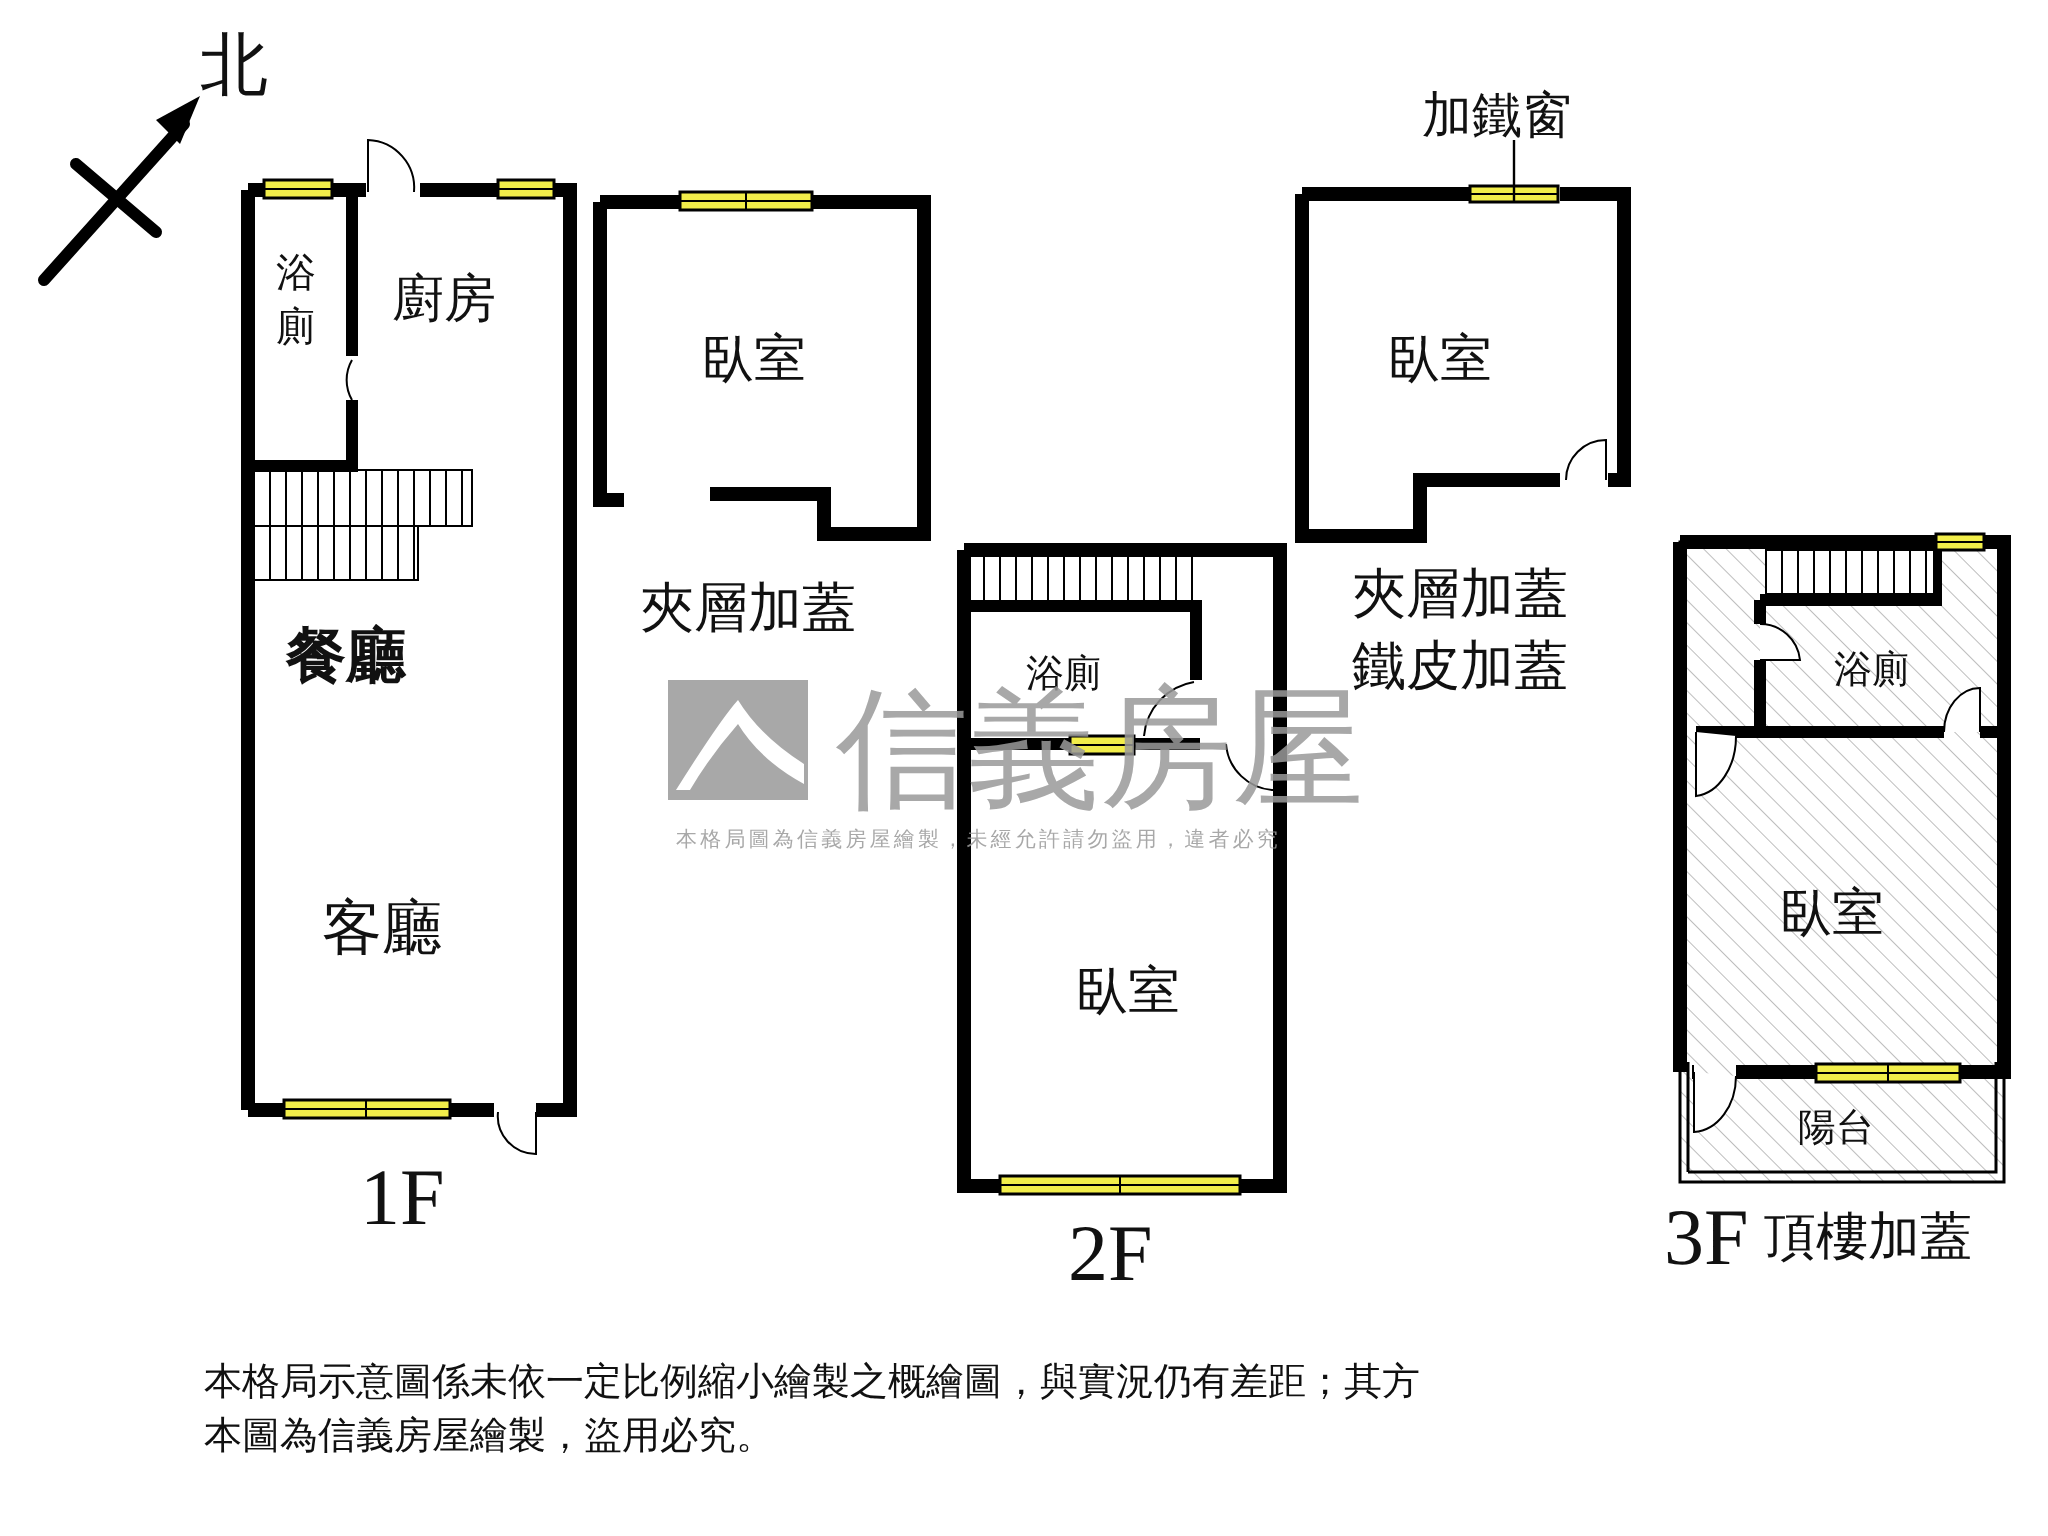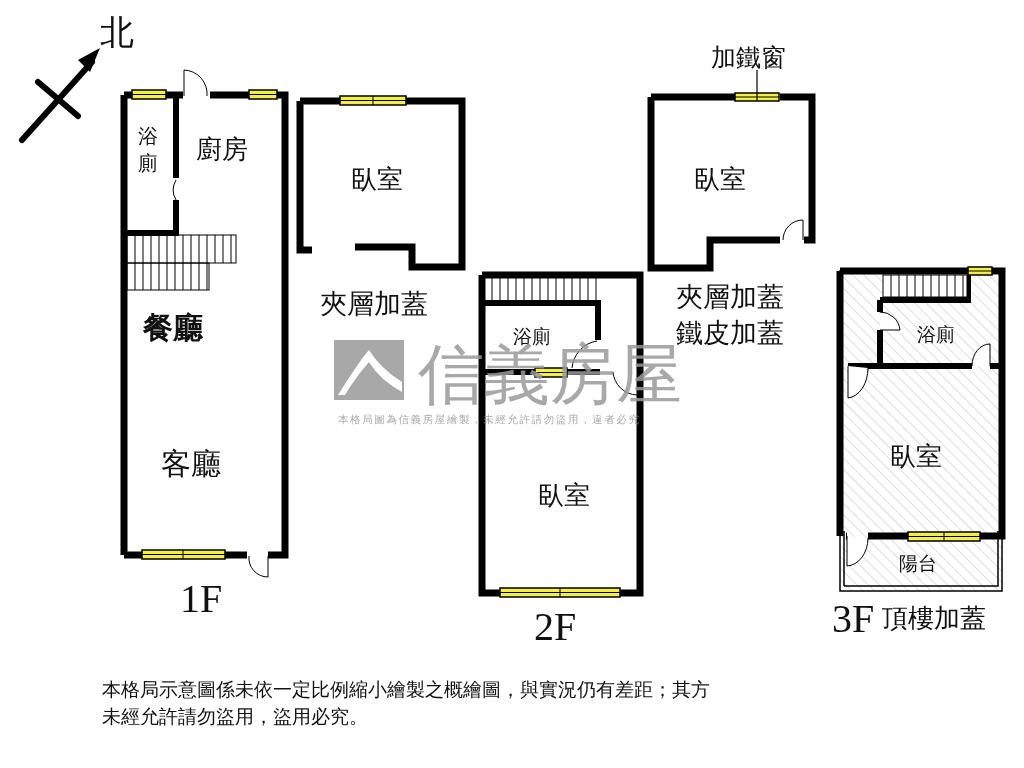--- a/index.html
+++ b/index.html
@@ -4,21 +4,21 @@
 <style>
   html, body { margin: 0; padding: 0; background: #ffffff; }
   body { width: 1024px; height: 768px; position: relative; overflow: hidden;
          font-family: "DejaVu Sans", "Liberation Sans", sans-serif; }
   #plan { position: absolute; left: 0; top: 0; width: 1024px; height: 768px; }
   .lbl { font-family: "DejaVu Sans", sans-serif; fill: #111; }
   .floor { font-family: "Liberation Serif", "DejaVu Serif", serif; fill: #111; }
   .wm { font-family: "DejaVu Sans", sans-serif; fill: #9a9a9a; }
   .wm-sub { font-family: "DejaVu Sans", sans-serif; fill: #9a9a9a; }
   .disclaimer { position: absolute; left: 102px; top: 678px; width: 840px;
-                font-family: Liberation Mono, monospace; font-size: 19px; line-height: 27px; color: #111; }
+                font-family: Liberation Sans, sans-serif; font-size: 19px; line-height: 27px; color: #111; }
   .disclaimer div { white-space: nowrap; }
 </style>
 </head>
 <body>
 
 <svg id="plan" viewBox="0 0 1024 768" xmlns="http://www.w3.org/2000/svg">
   <defs>
     <pattern id="hatch" width="8" height="8" patternUnits="userSpaceOnUse" patternTransform="rotate(-45)">
       <line x1="0" y1="0" x2="0" y2="8" stroke="#bdbdbd" stroke-width="1"></line>
     </pattern>
@@ -170,14 +170,14 @@
   <g opacity="0.85">
     <rect x="334" y="340" width="70" height="60" fill="#9a9a9a"></rect>
     <path d="M338,395 Q360,360 369,350 Q380,368 402,382 L402,392 Q380,380 369,362 Q355,378 345,395 Z" fill="#ffffff"></path>
     <text class="wm" x="418" y="397" font-size="66">信義房屋</text>
     <text class="wm-sub" x="338" y="423" font-size="10.5" letter-spacing="1.6">本格局圖為信義房屋繪製，未經允許請勿盜用，違者必究</text>
   </g>
 </svg>
 
 <div class="disclaimer">
   <div>本格局示意圖係未依一定比例縮小繪製之概繪圖，與實況仍有差距；其方</div>
-  <div>未經允許請勿盜用，盜用必究。</div>
+  <div>本圖為信義房屋繪製，盜用必究。</div>
 </div>
 
 </body></html>

